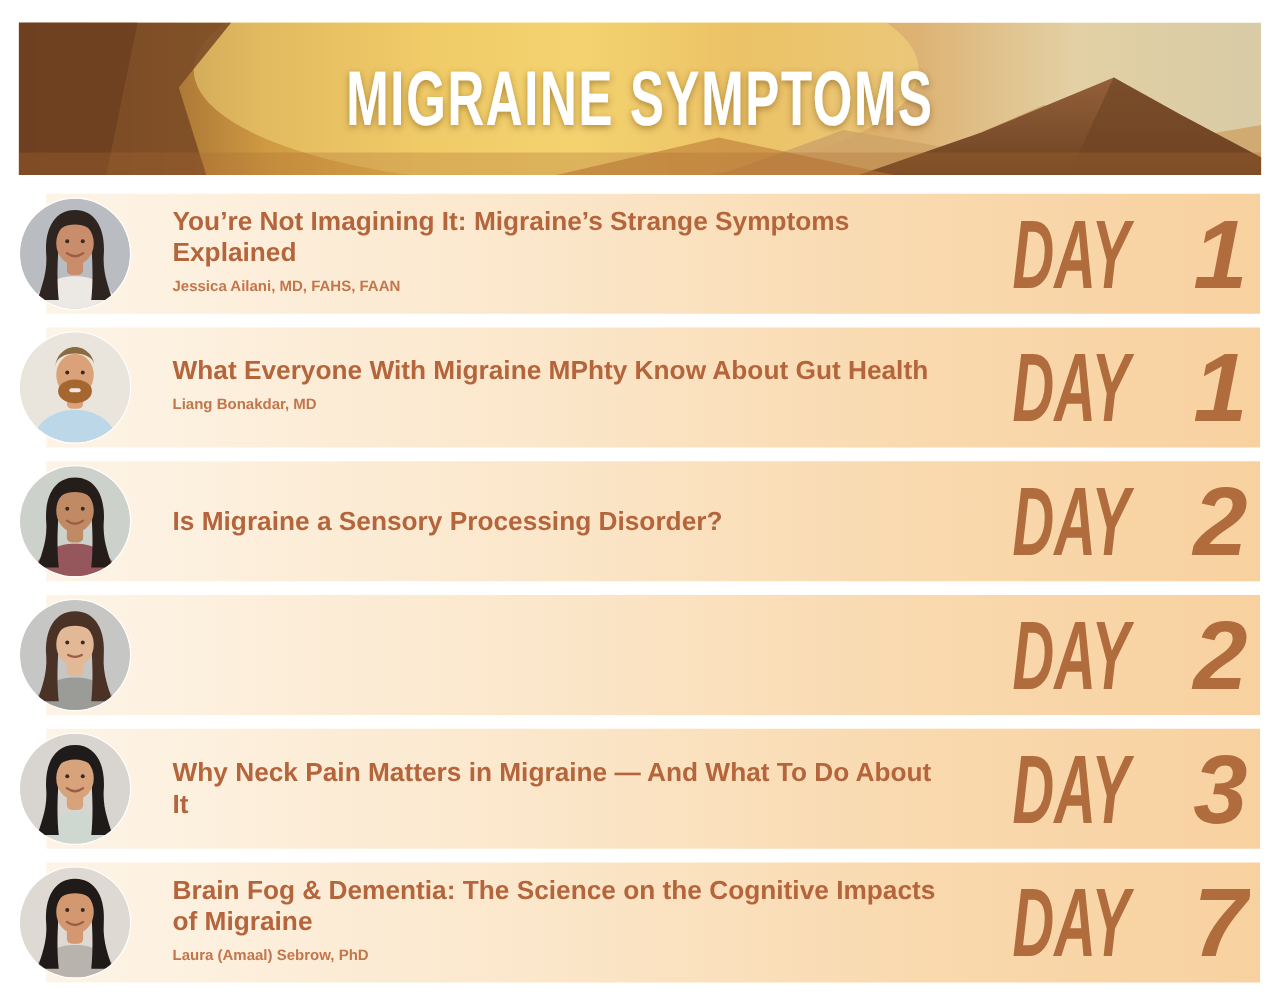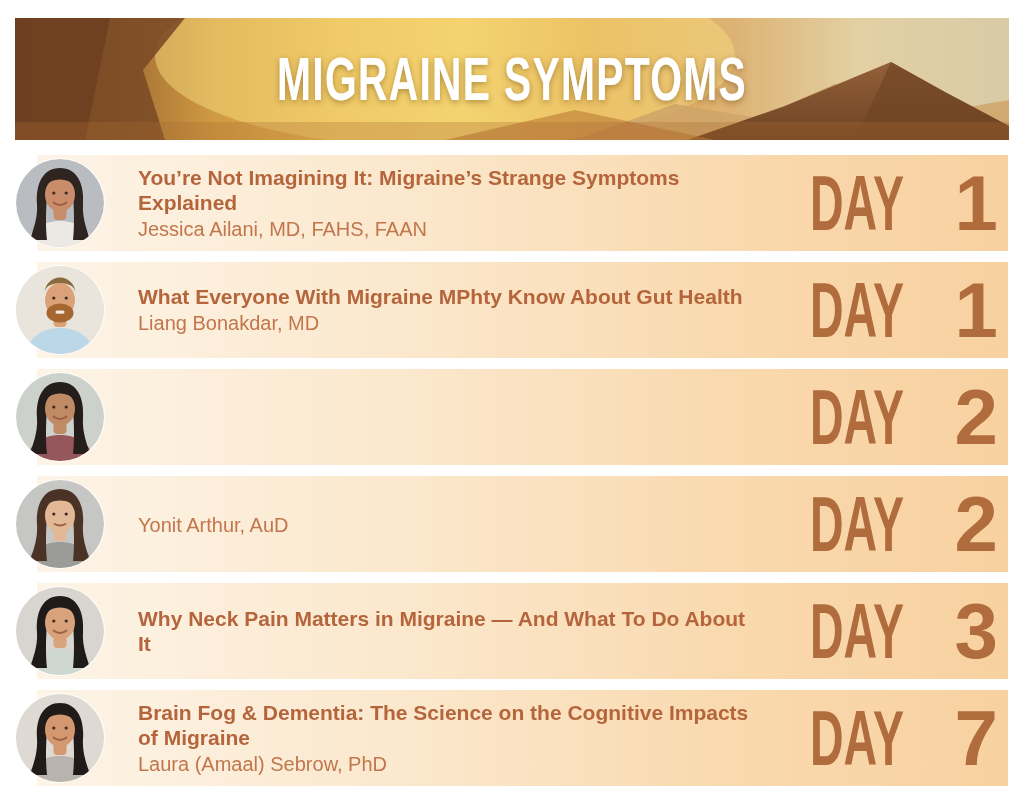--- a/index.html
+++ b/index.html
@@ -15,22 +15,22 @@
   .rows { position:absolute; left:0; top:155px; width:1024px; }
   .row { position:relative; height:96px; margin:0 16px 11px 37px;
          background:linear-gradient(90deg,#fdf4e7 0%,#fbe7cb 40%,#f9d9ae 72%,#f8d1a0 100%); }
   .avatar { position:absolute; left:-21px; top:4px; width:88px; height:88px;
             border-radius:50%; overflow:hidden; background:#e8e4de;
             box-shadow:0 0 0 1px rgba(255,255,255,0.85); }
   .avatar svg { display:block; width:88px; height:88px; }
   .info { position:absolute; left:88px; top:0; height:100%; width:625px;
           display:flex; flex-direction:column; justify-content:center;margin-left:13px; }
   .title { font-size:21px; font-weight:bold; color:#b5653b; line-height:25px; }
-  .speaker { font-size:20px; font-weight:normal; color:#c2764c; line-height:26px; margin-top:1px; }
-  .day { position:absolute; right:8px; top:0; width:190px; height:80px; }
+  .speaker { font-size:12px; font-weight:bold; color:#c2764c; line-height:26px; margin-top:1px; }
+  .day { position:absolute; right:8px; top:0; width:190px; height:80px;font-style:italic; }
   .day svg { display:block; width:190px; height:96px; }
   .day text { font-family:"Liberation Sans", sans-serif; font-weight:bold; fill:#b06c3c; }
 </style>
 </head>
 <body>
 
 <div class="page">
 
   <div class="banner">
     <svg viewBox="0 0 994 122" preserveAspectRatio="none">
@@ -129,20 +129,21 @@
           <path d="M44 9 C27 9 19.5 25 21 45 C22 60 16.5 72 14 81 L31 81 C29.5 68 30 52 30.5 44 Q31 24 44 22 Q57 24 57.5 44 C58 52 58.5 68 57 81 L74 81 C71.5 72 66 60 67 45 C68.5 25 61 9 44 9 Z" fill="#241d1a"></path>
           <rect x="37.5" y="46" width="13" height="15" rx="4" fill="#c08a64"></rect>
           <ellipse cx="44" cy="35.5" rx="15" ry="17.5" fill="#c08a64"></ellipse>
           <path d="M29 31 C29 17 59 17 59 31 C59 22.5 52.5 15.5 44 15.5 C35.5 15.5 29 22.5 29 31 Z" fill="#241d1a"></path>
           <circle cx="37.8" cy="34" r="1.6" fill="#3a2a22"></circle>
           <circle cx="50.2" cy="34" r="1.6" fill="#3a2a22"></circle>
           <path d="M37.5 43.5 Q44 48.5 50.5 43.5" fill="none" stroke="#9b5e44" stroke-width="1.8" stroke-linecap="round"></path>
         </svg>
       </div>
       <div class="info">
+        <div class="title">Is Migraine a Sensory Processing Disorder?</div>
       </div>
       <div class="day">
         <svg viewBox="0 0 190 96">
           <text x="0" y="75" font-size="78" textLength="94" lengthAdjust="spacingAndGlyphs">DAY</text>
           <text x="188" y="75" font-size="78" text-anchor="end">2</text>
         </svg>
       </div>
     </div>
 
     <div class="row">
@@ -153,21 +154,20 @@
           <path d="M44 9 C27 9 19.5 25 21 45 C22 60 16.5 72 14 81 L31 81 C29.5 68 30 52 30.5 44 Q31 24 44 22 Q57 24 57.5 44 C58 52 58.5 68 57 81 L74 81 C71.5 72 66 60 67 45 C68.5 25 61 9 44 9 Z" fill="#4a3326"></path>
           <rect x="37.5" y="46" width="13" height="15" rx="4" fill="#e3b896"></rect>
           <ellipse cx="44" cy="35.5" rx="15" ry="17.5" fill="#e3b896"></ellipse>
           <path d="M29 31 C29 17 59 17 59 31 C59 22.5 52.5 15.5 44 15.5 C35.5 15.5 29 22.5 29 31 Z" fill="#4a3326"></path>
           <circle cx="37.8" cy="34" r="1.6" fill="#3a2a22"></circle>
           <circle cx="50.2" cy="34" r="1.6" fill="#3a2a22"></circle>
           <path d="M38.5 44 Q44 47 49.5 44" fill="none" stroke="#9b5e44" stroke-width="1.8" stroke-linecap="round"></path>
         </svg>
       </div>
       <div class="info">
-        <div class="speaker">Yonit Arthur, AuD</div>
       </div>
       <div class="day">
         <svg viewBox="0 0 190 96">
           <text x="0" y="75" font-size="78" textLength="94" lengthAdjust="spacingAndGlyphs">DAY</text>
           <text x="188" y="75" font-size="78" text-anchor="end">2</text>
         </svg>
       </div>
     </div>
 
     <div class="row">

